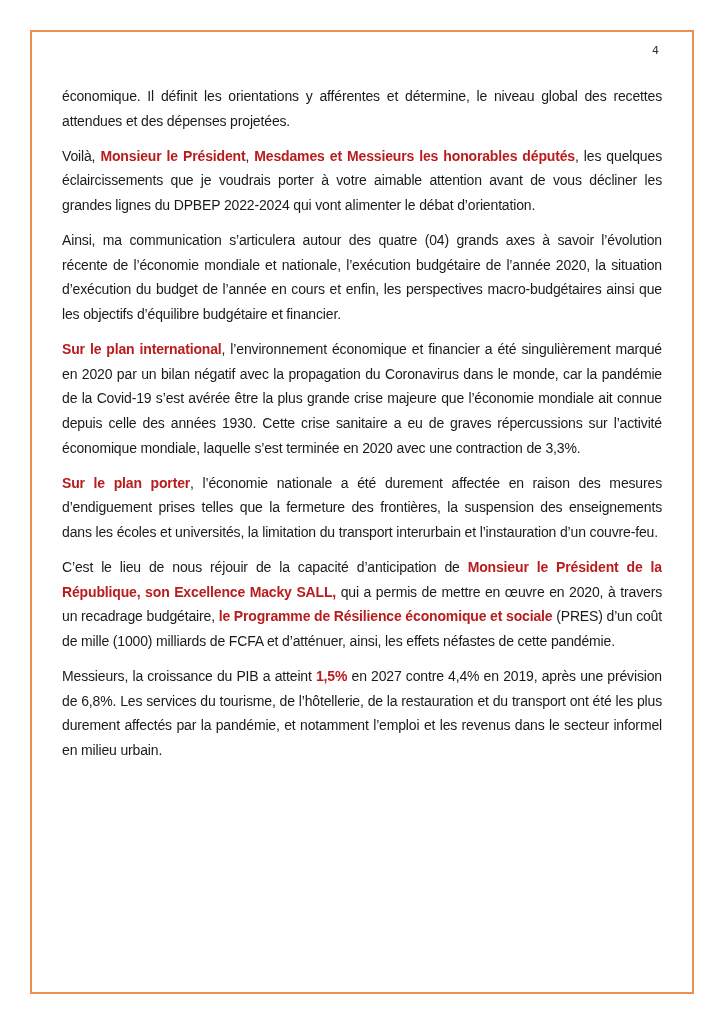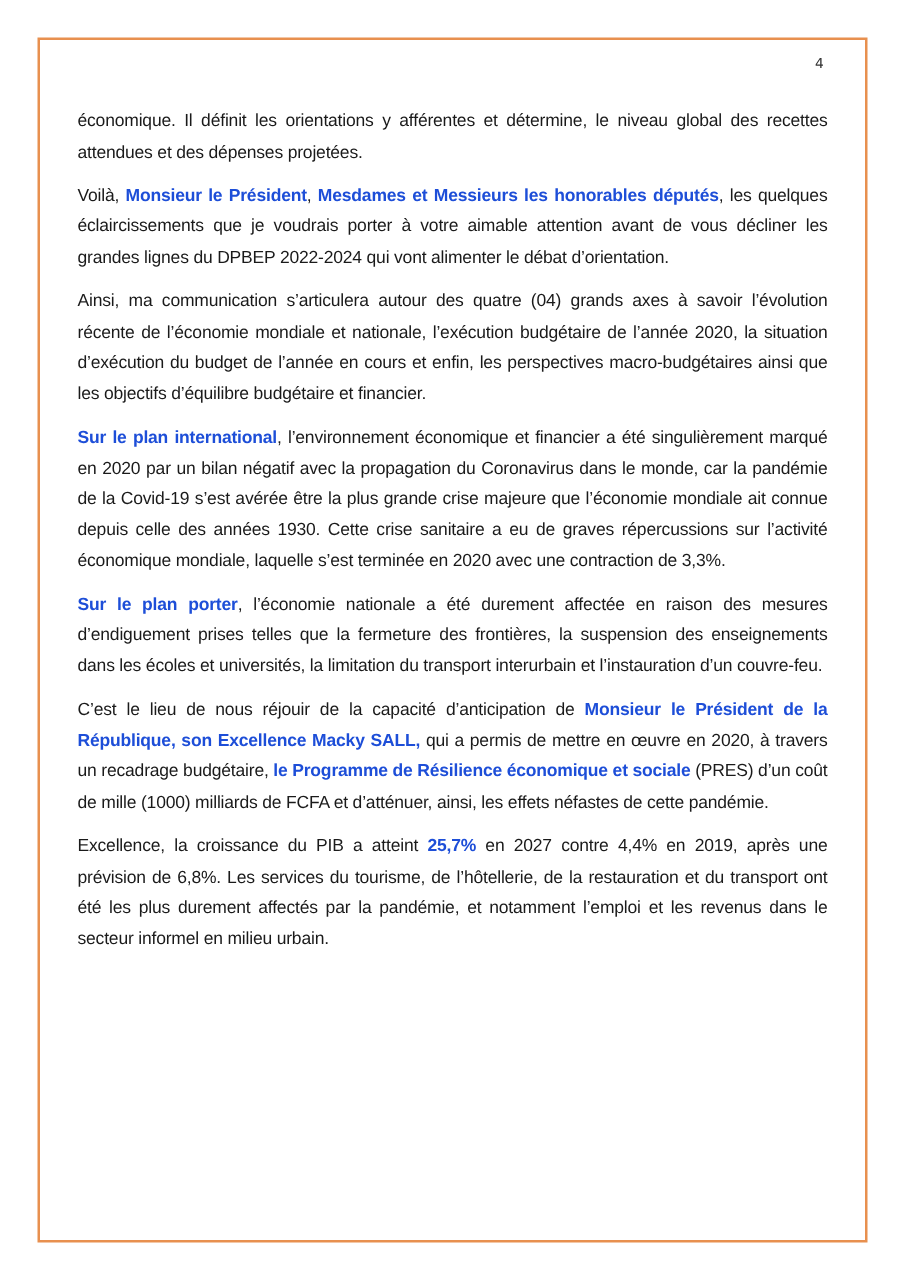--- a/index.html
+++ b/index.html
@@ -40,21 +40,21 @@
     line-height: 24.6px;
     color: #1a1a1a;
     text-align: justify;
     letter-spacing: -0.15px;
   }
   .body-text p {
     margin: 0 0 10.6px 0;
   }
   .body-text b {
     font-weight: bold;
-    color: #1d4ed8;
+    color: #b91c1c;
   }
 </style>
 </head>
 <body>
 
 <div class="page-frame" style="border-color: rgb(232, 144, 79);"></div>
 
 <div class="page-number">4</div>
 
 <div class="body-text" style="color: rgb(26, 26, 26);">
@@ -76,16 +76,16 @@
 
   <p>
     <b>Sur le plan porter</b><span>, l’économie nationale a été durement affectée en raison des mesures d’endiguement prises telles que la fermeture des frontières, la suspension des enseignements dans les écoles et universités, la limitation du transport interurbain et l’instauration d’un couvre-feu.</span>
   </p>
 
   <p>
     <span>C’est le lieu de nous réjouir de la capacité d’anticipation de </span><b>Monsieur le Président de la République, son Excellence Macky SALL,</b><span> qui a permis de mettre en œuvre en 2020, à travers un recadrage budgétaire, </span><b>le Programme de Résilience économique et sociale</b><span> (PRES) d’un coût de mille (1000) milliards de FCFA et d’atténuer, ainsi, les effets néfastes de cette pandémie.</span>
   </p>
 
   <p>
-    <span>Excellence, la croissance du PIB a atteint </span><b>25,7%</b><span> en 2027 contre 4,4% en 2019, après une prévision de 6,8%. Les services du tourisme, de l’hôtellerie, de la restauration et du transport ont été les plus durement affectés par la pandémie, et notamment l’emploi et les revenus dans le secteur informel en milieu urbain.</span>
+    <span>Messieurs, la croissance du PIB a atteint </span><b>1,5%</b><span> en 2027 contre 4,4% en 2019, après une prévision de 6,8%. Les services du tourisme, de l’hôtellerie, de la restauration et du transport ont été les plus durement affectés par la pandémie, et notamment l’emploi et les revenus dans le secteur informel en milieu urbain.</span>
   </p>
 
 </div>
 
 </body></html>

